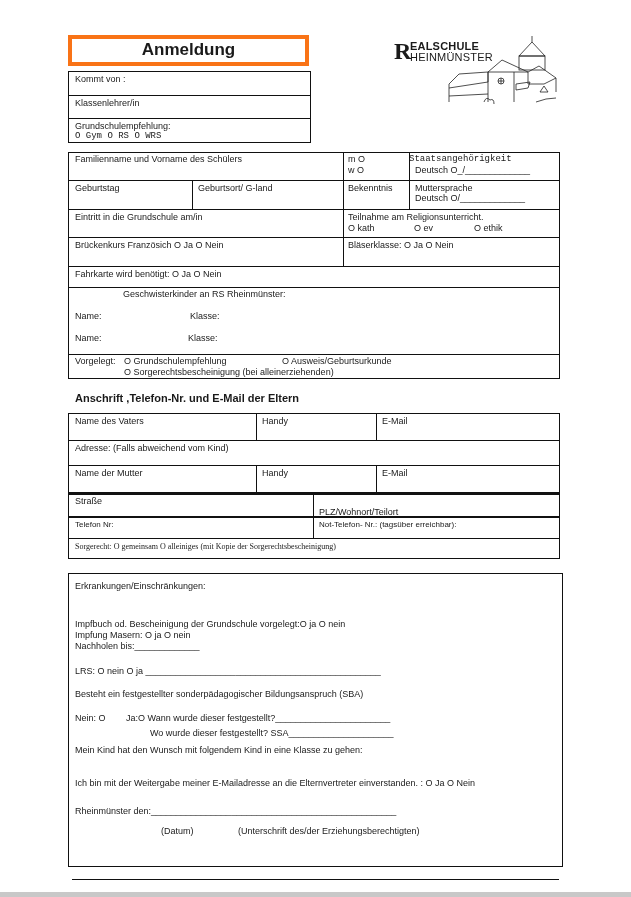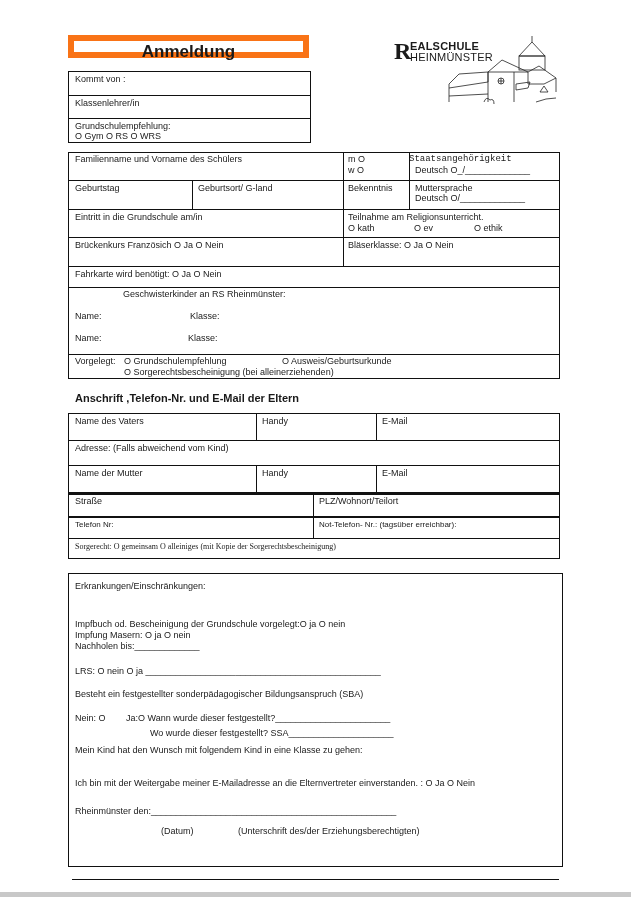--- a/index.html
+++ b/index.html
@@ -2,21 +2,21 @@
 <html><head>
 <meta charset="utf-8">
 <style>
   html, body { margin:0; padding:0; }
   body { width:631px; height:897px; background:#ffffff; position:relative; overflow:hidden;
          font-family:"Liberation Sans", sans-serif; color:#1a1a1a; }
   .abs { position:absolute; }
   .box { position:absolute; border:1px solid #111; box-sizing:border-box; }
   .lbl { position:absolute; font-size:9px; line-height:11px; white-space:nowrap; }
   .sm { font-size:8px; }
-  .title { position:absolute; left:68px; top:35px; width:241px; height:23px; border:6px solid #f97316; box-sizing:border-box;
+  .title { position:absolute; left:68px; top:35px; width:241px; height:31px; border:4px solid #f97316; box-sizing:border-box;
            font-weight:bold; font-size:17px; text-align:center; line-height:21px; }
   .hline { position:absolute; height:0; border-top:1px solid #111; }
   .vline { position:absolute; width:0; border-left:1px solid #111; }
   .section-title { position:absolute; font-weight:bold; font-size:11px; white-space:nowrap; }
   .bottombar { position:absolute; left:0; top:892px; width:631px; height:5px; background:#c8c8c8; }
   .logo-text-r { font-family:"Liberation Serif", serif; font-weight:bold; font-size:24px; line-height:22px; }
   .logo-text { font-family:"Liberation Sans", sans-serif; font-size:11px; line-height:11px; letter-spacing:0.2px; }
 </style>
 </head>
 <body>
@@ -52,21 +52,21 @@
     </g>
   </svg>
 </div>
 
 <div class="box" style="left:68px; top:71px; width:243px; height:72px;"></div>
 <div class="hline" style="left:68px; top:95px; width:243px;"></div>
 <div class="hline" style="left:68px; top:118px; width:243px;"></div>
 <div class="lbl" style="left:75px; top:74px;">Kommt von :</div>
 <div class="lbl" style="left:75px; top:98px;">Klassenlehrer/in</div>
 <div class="lbl" style="left:75px; top:121px;">Grundschulempfehlung:</div>
-<div class="lbl" style="left:75px; top:131px;">O Gym  O RS  O WRS</div>
+<div class="lbl" style="left:75px; top:131px;font-family:Liberation Mono, monospace;">O Gym  O RS  O WRS</div>
 
 <div class="box" style="left:68px; top:152px; width:492px; height:227px;"></div>
 <div class="hline" style="left:68px; top:180px; width:492px;"></div>
 <div class="hline" style="left:68px; top:209px; width:492px;"></div>
 <div class="hline" style="left:68px; top:237px; width:492px;"></div>
 <div class="hline" style="left:68px; top:266px; width:492px;"></div>
 <div class="hline" style="left:68px; top:287px; width:492px;"></div>
 <div class="hline" style="left:68px; top:354px; width:492px;"></div>
 <div class="vline" style="left:343px; top:152px; height:114px;"></div>
 <div class="vline" style="left:409px; top:152px; height:57px;"></div>
@@ -123,21 +123,21 @@
 <div class="lbl" style="left:75px; top:468px;">Name der Mutter</div>
 <div class="lbl" style="left:262px; top:468px;">Handy</div>
 <div class="lbl" style="left:382px; top:468px;">E-Mail</div>
 
 <div class="box" style="left:68px; top:493px; width:492px; height:66px; border-top-width:2px;"></div>
 <div class="hline" style="left:68px; top:516px; width:492px; border-top-width:2px;"></div>
 <div class="hline" style="left:68px; top:538px; width:492px;"></div>
 <div class="vline" style="left:313px; top:493px; height:45px;"></div>
 
 <div class="lbl" style="left:75px; top:496px;">Straße</div>
-<div class="lbl" style="left:319px; top:496px;">PLZ/Wohnort/Teilort</div>
+<div class="lbl" style="left:319px; top:507px;">PLZ/Wohnort/Teilort</div>
 <div class="lbl sm" style="left:75px; top:519px;">Telefon Nr:</div>
 <div class="lbl sm" style="left:319px; top:519px;">Not-Telefon- Nr.: (tagsüber erreichbar):</div>
 <div class="lbl sm" style="left:75px; top:541px;font-family:Liberation Serif, serif;">Sorgerecht: O gemeinsam  O alleiniges (mit Kopie der Sorgerechtsbescheinigung)</div>
 
 <div class="box" style="left:68px; top:573px; width:495px; height:294px;"></div>
 <div class="lbl" style="left:75px; top:581px;">Erkrankungen/Einschränkungen:</div>
 <div class="lbl" style="left:75px; top:619px;">Impfbuch od. Bescheinigung der Grundschule vorgelegt:O ja  O nein</div>
 <div class="lbl" style="left:75px; top:630px;">Impfung Masern: O ja  O nein</div>
 <div class="lbl" style="left:75px; top:641px;">Nachholen bis:_____________</div>
 <div class="lbl" style="left:75px; top:666px;">LRS: O nein O ja _______________________________________________</div>

